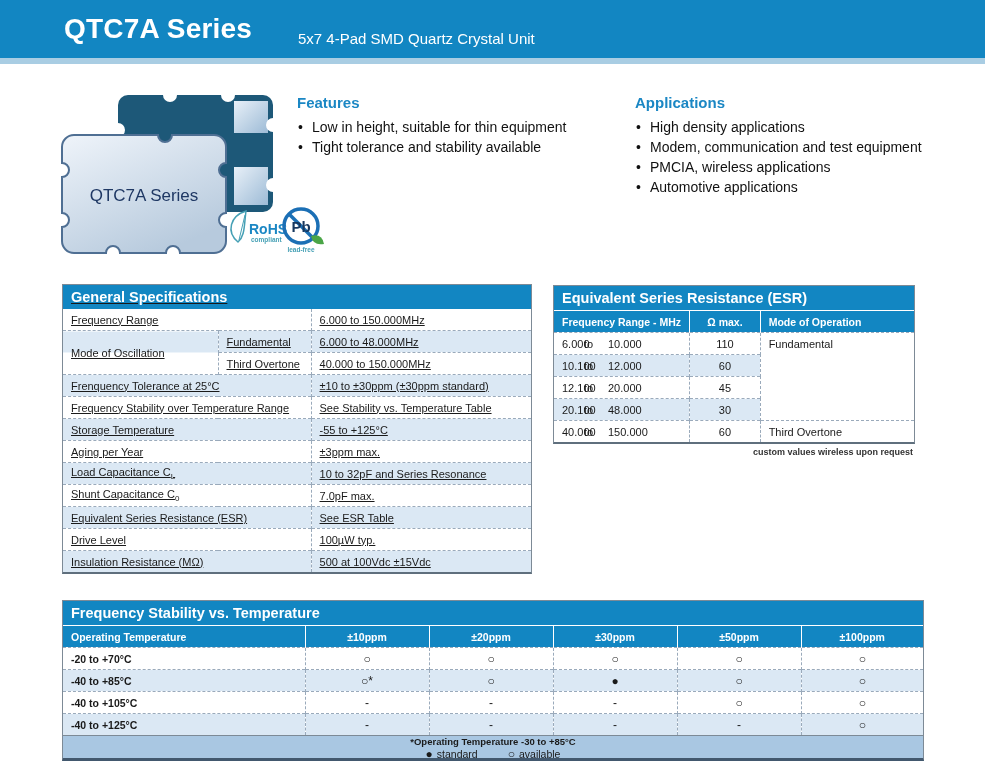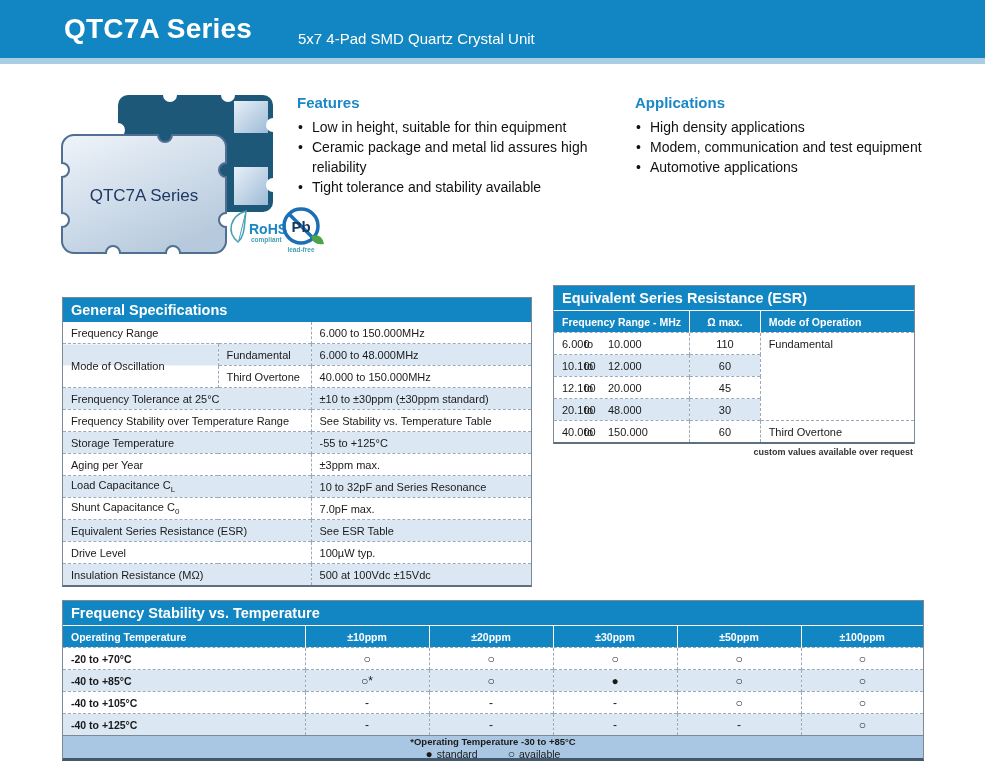--- a/index.html
+++ b/index.html
@@ -97,35 +97,35 @@
       <text x="243" y="147" text-anchor="middle" font-size="15" font-weight="bold" fill="#17375e">Pb</text>
       <path d="M 253 151 Q 264 148 266 159 Q 255 161 253 151 Z" fill="#4aa547"></path>
       <text x="243" y="167" text-anchor="middle" font-size="6.5" font-weight="bold" fill="#45a0b5">lead-free</text>
     </g>
   </svg>
 
   <div class="abs blk" style="left:297px;top:91px;width:320px;">
     <div class="blk-head">Features</div>
     <ul>
       <li>Low in height, suitable for thin equipment</li>
-      <li>Ceramic package and metal lid assures high reliability</li>
       <li>Tight tolerance and stability available</li>
     </ul>
   </div>
 
   <div class="abs blk" style="left:635px;top:91px;width:348px;">
     <div class="blk-head">Applications</div>
     <ul>
       <li>High density applications</li>
       <li>Modem, communication and test equipment</li>
+      <li>PMCIA, wireless applications</li>
       <li>Automotive applications</li>
     </ul>
   </div>
 
-  <div class="abs tblbox" style="left:62px;top:297px;width:468px;">
+  <div class="abs tblbox" style="left:62px;top:284px;width:468px;text-decoration:underline;">
     <div class="tbl-title" style="border-bottom:none;">General Specifications</div>
     <table>
       <colgroup>
           <col style="width:155px">
           <col style="width:93px">
           <col style="width:220px">
         </colgroup>
       <tbody>
           <tr>
         <td colspan="2">Frequency Range</td>
@@ -212,21 +212,21 @@
         <td class="vd lb ctr">30</td>
       </tr>
       <tr>
         <td><span class="f">40.000</span><span class="t">to</span><span>150.000</span></td>
         <td class="vd ctr">60</td>
         <td class="vd">Third Overtone</td>
       </tr>
     </tbody>
       </table>
   </div>
-  <div class="abs esr-note" style="left:553px;top:447px;width:360px;">custom values available over request</div>
+  <div class="abs esr-note" style="left:553px;top:447px;width:360px;">custom values wireless upon request</div>
 
   <div class="abs tblbox stabbox" style="left:62px;top:600px;width:860px;">
     <div class="tbl-title">Frequency Stability vs. Temperature</div>
     <table>
       <colgroup>
           <col style="width:242px">
           <col style="width:124px">
           <col style="width:124px">
           <col style="width:124px">
           <col style="width:124px">

